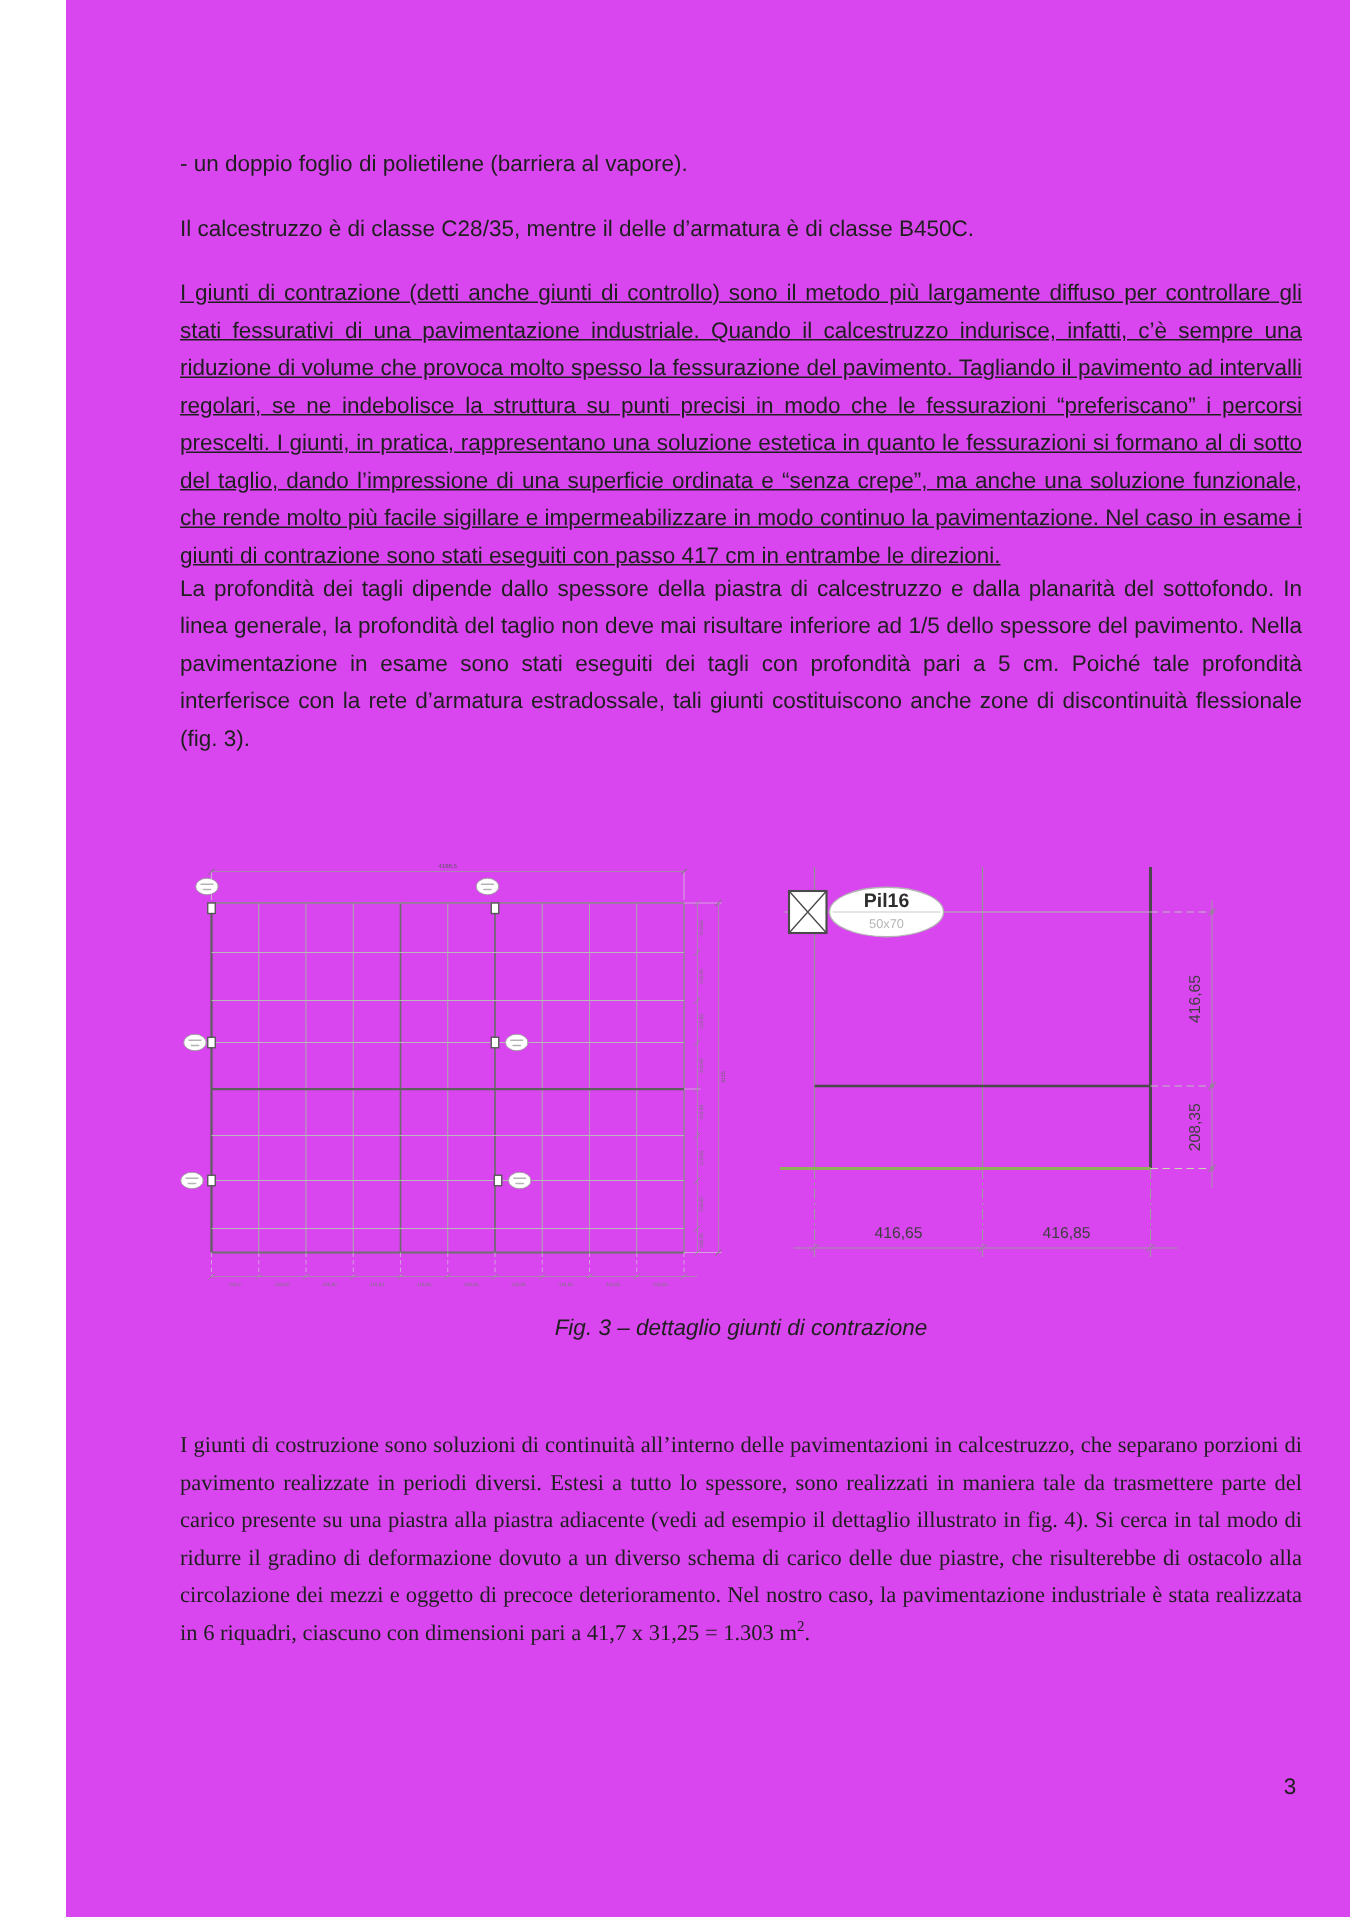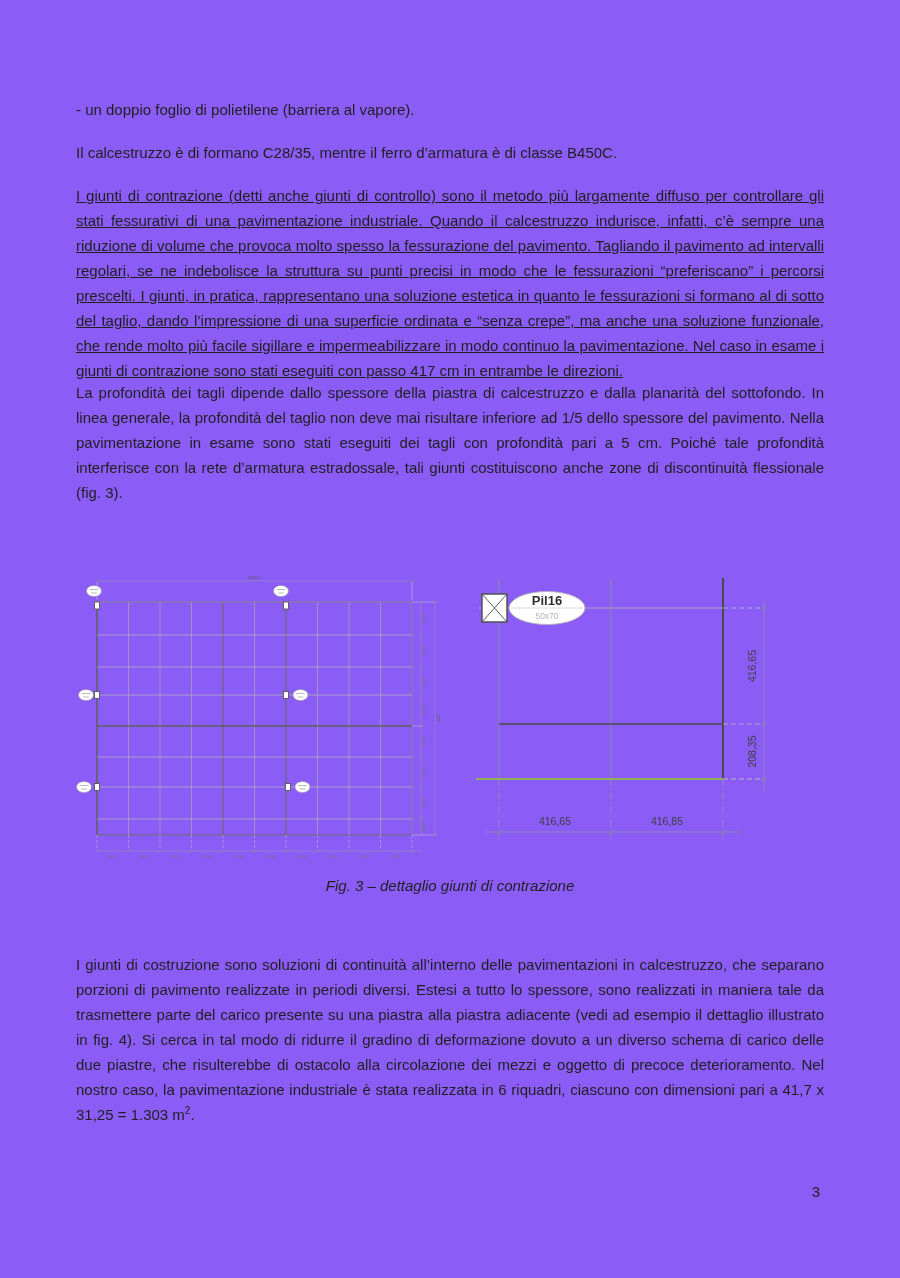--- a/index.html
+++ b/index.html
@@ -1,48 +1,48 @@
 <!DOCTYPE html>
 <html><head>
 <meta charset="utf-8">
 <style>
   html,body{margin:0;padding:0;}
   body{
     width:900px;height:1278px;background:#ffffff;position:relative;
     font-family:"Liberation Sans",sans-serif;color:#1f1f1f;overflow:hidden;
   }
-  .page{position:absolute;inset:0;background:#8b5cf6;}
+  .page{position:absolute;inset:0;background:#d946ef;margin-left:44px;}
   .para{
     position:absolute;left:76px;width:748px;margin:0;
     font-size:15px;line-height:25px;text-align:justify;color:#1f1f1f;
   }
   .p1{top:97px;}
   .p2{top:140px;}
   .p3{top:183px;text-decoration:underline;}
   .p4{top:380px;}
-  .p5{top:952px;}
+  .p5{top:952px;font-family:Liberation Serif, serif;}
   .p5 sup{font-size:10px;line-height:0;}
   .figure-wrap{position:absolute;left:49px;top:560px;width:790px;height:312px;}
   .caption{
     position:absolute;left:0;width:900px;top:877px;margin:0;
     font-size:15px;font-style:italic;text-align:center;color:#1f1f1f;
   }
   .page-number{
     position:absolute;left:806px;top:1183px;width:20px;
     font-size:15px;text-align:center;color:#1f1f1f;
   }
   svg text{font-family:"Liberation Sans",sans-serif;}
 </style>
 </head>
 <body>
 
 <div class="page">
 
   <p class="para p1">- un doppio foglio di polietilene (barriera al vapore).</p>
-  <p class="para p2">Il calcestruzzo è di formano C28/35, mentre il ferro d’armatura è di classe B450C.</p>
+  <p class="para p2">Il calcestruzzo è di classe C28/35, mentre il delle d’armatura è di classe B450C.</p>
   <p class="para p3">I giunti di contrazione (detti anche giunti di controllo) sono il metodo più largamente diffuso per controllare gli stati fessurativi di una pavimentazione industriale. Quando il calcestruzzo indurisce, infatti, c’è sempre una riduzione di volume che provoca molto spesso la fessurazione del pavimento. Tagliando il pavimento ad intervalli regolari, se ne indebolisce la struttura su punti precisi in modo che le fessurazioni “preferiscano” i percorsi prescelti. I giunti, in pratica, rappresentano una soluzione estetica in quanto le fessurazioni si formano al di sotto del taglio, dando l’impressione di una superficie ordinata e “senza crepe”, ma anche una soluzione funzionale, che rende molto più facile sigillare e impermeabilizzare in modo continuo la pavimentazione. Nel caso in esame i giunti di contrazione sono stati eseguiti con passo 417 cm in entrambe le direzioni.</p>
   <p class="para p4">La profondità dei tagli dipende dallo spessore della piastra di calcestruzzo e dalla planarità del sottofondo. In linea generale, la profondità del taglio non deve mai risultare inferiore ad 1/5 dello spessore del pavimento. Nella pavimentazione in esame sono stati eseguiti dei tagli con profondità pari a 5 cm. Poiché tale profondità interferisce con la rete d’armatura estradossale, tali giunti costituiscono anche zone di discontinuità flessionale (fig. 3).</p>
 
   <div class="figure-wrap">
     <svg viewBox="0 0 790 312" width="790" height="312">
 
       <g>
 
         <path d="M79.5 42V275M111 42V275M142.5 42V275M205.5 42V275M268.5 42V275M300 42V275M331.5 42V275" stroke="#a9a9a9" stroke-width="0.7" fill="none"></path>
 

